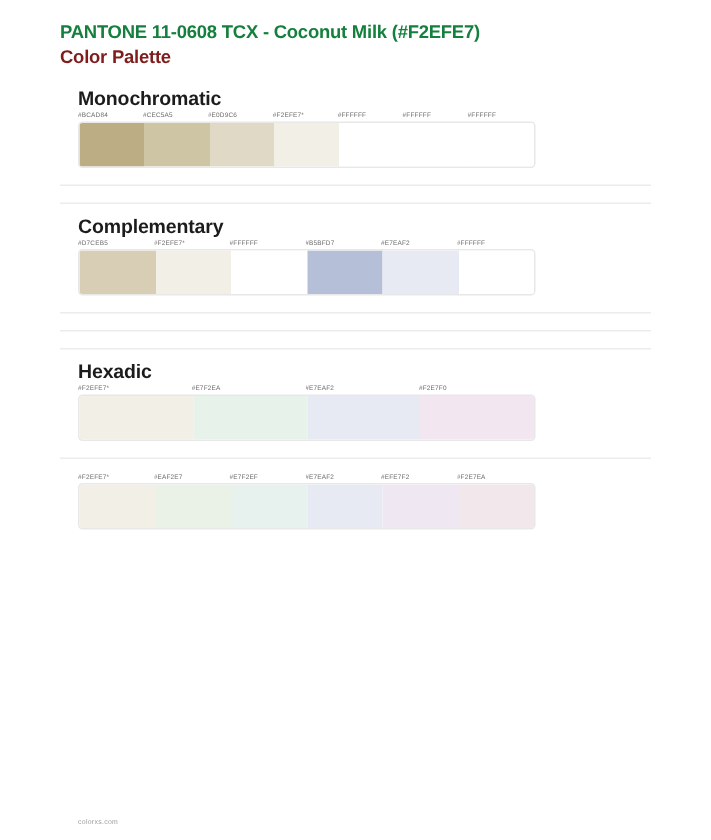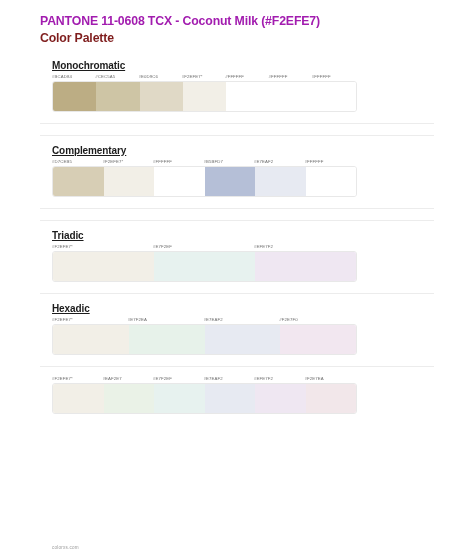--- a/index.html
+++ b/index.html
@@ -23,46 +23,45 @@
     padding: 14px 0 0 0;
   }
   .header {
     padding: 0 40px;
   }
   .title {
     font-size: 12.3px;
     font-weight: 700;
     letter-spacing: -0.15px;
     line-height: 15px;
-    color: #a21caf;
+    color: #15803d;
     margin: 0;
   }
   .subtitle {
     font-size: 12.3px;
     font-weight: 700;
     letter-spacing: -0.15px;
     line-height: 15px;
     color: #7f1d1d;
     margin: 2px 0 0 0;
   }
   .sections {
     margin-top: 14px;
   }
   .section {
     padding: 0 40px 0 52px;
     margin-bottom: 0;
   }
   .section-title {
-    font-size: 10px;
+    font-size: 13px;
     font-weight: 700;
     color: #1c1c1c;
     letter-spacing: -0.1px;
     line-height: 11px;
     margin: 0 0 3px 0;
-    text-decoration: underline;
   }
   .swatch-row {
     display: flex;
     width: 303px;
     border: 1px solid #e8e8e8;
     border-radius: 3px;
     overflow: hidden;
     background: #ffffff;
   }
   .swatch {
@@ -147,33 +146,20 @@
           <div class="swatch" style="background: rgb(215, 206, 181);"></div>
           <div class="swatch" style="background: rgb(242, 239, 231);"></div>
           <div class="swatch" style="background: rgb(255, 255, 255);"></div>
           <div class="swatch" style="background: rgb(181, 191, 215);"></div>
           <div class="swatch" style="background: rgb(231, 234, 242);"></div>
           <div class="swatch" style="background: rgb(255, 255, 255);"></div>
         </div>
       </div>
       <div class="divider" style="margin-left: 40px; margin-right: 40px;"></div>
       <div class="divider" style="margin-left: 40px; margin-right: 40px;"></div>
-      <div class="section">
-        <div class="section-title">Triadic</div>
-        <div class="labels-row">
-          <div class="label">#F2EFE7*</div>
-          <div class="label">#E7F2EF</div>
-          <div class="label">#EFE7F2</div>
-        </div>
-        <div class="swatch-row">
-          <div class="swatch" style="background: rgb(242, 239, 231);"></div>
-          <div class="swatch" style="background: rgb(231, 242, 239);"></div>
-          <div class="swatch" style="background: rgb(239, 231, 242);"></div>
-        </div>
-      </div>
       <div class="divider" style="margin-left: 40px; margin-right: 40px;"></div>
       <div class="section">
         <div class="section-title">Hexadic</div>
         <div class="labels-row">
           <div class="label">#F2EFE7*</div>
           <div class="label">#E7F2EA</div>
           <div class="label">#E7EAF2</div>
           <div class="label">#F2E7F0</div>
         </div>
         <div class="swatch-row">

